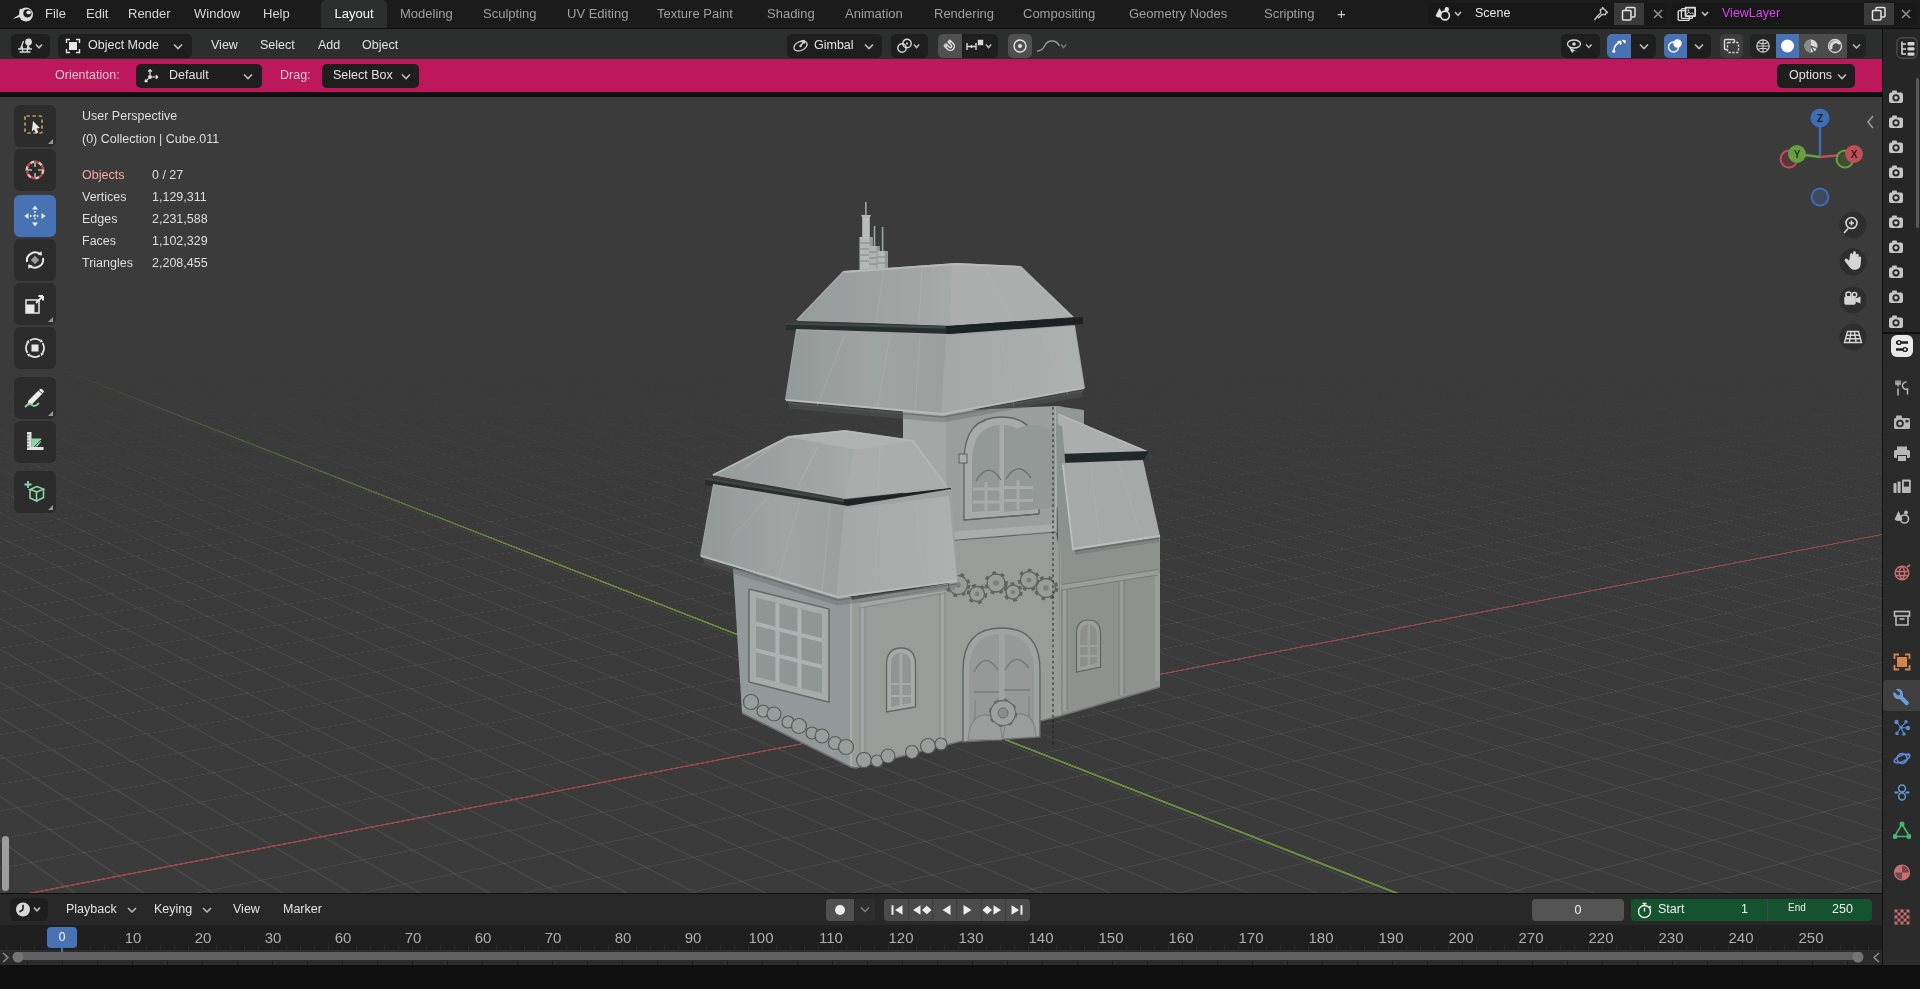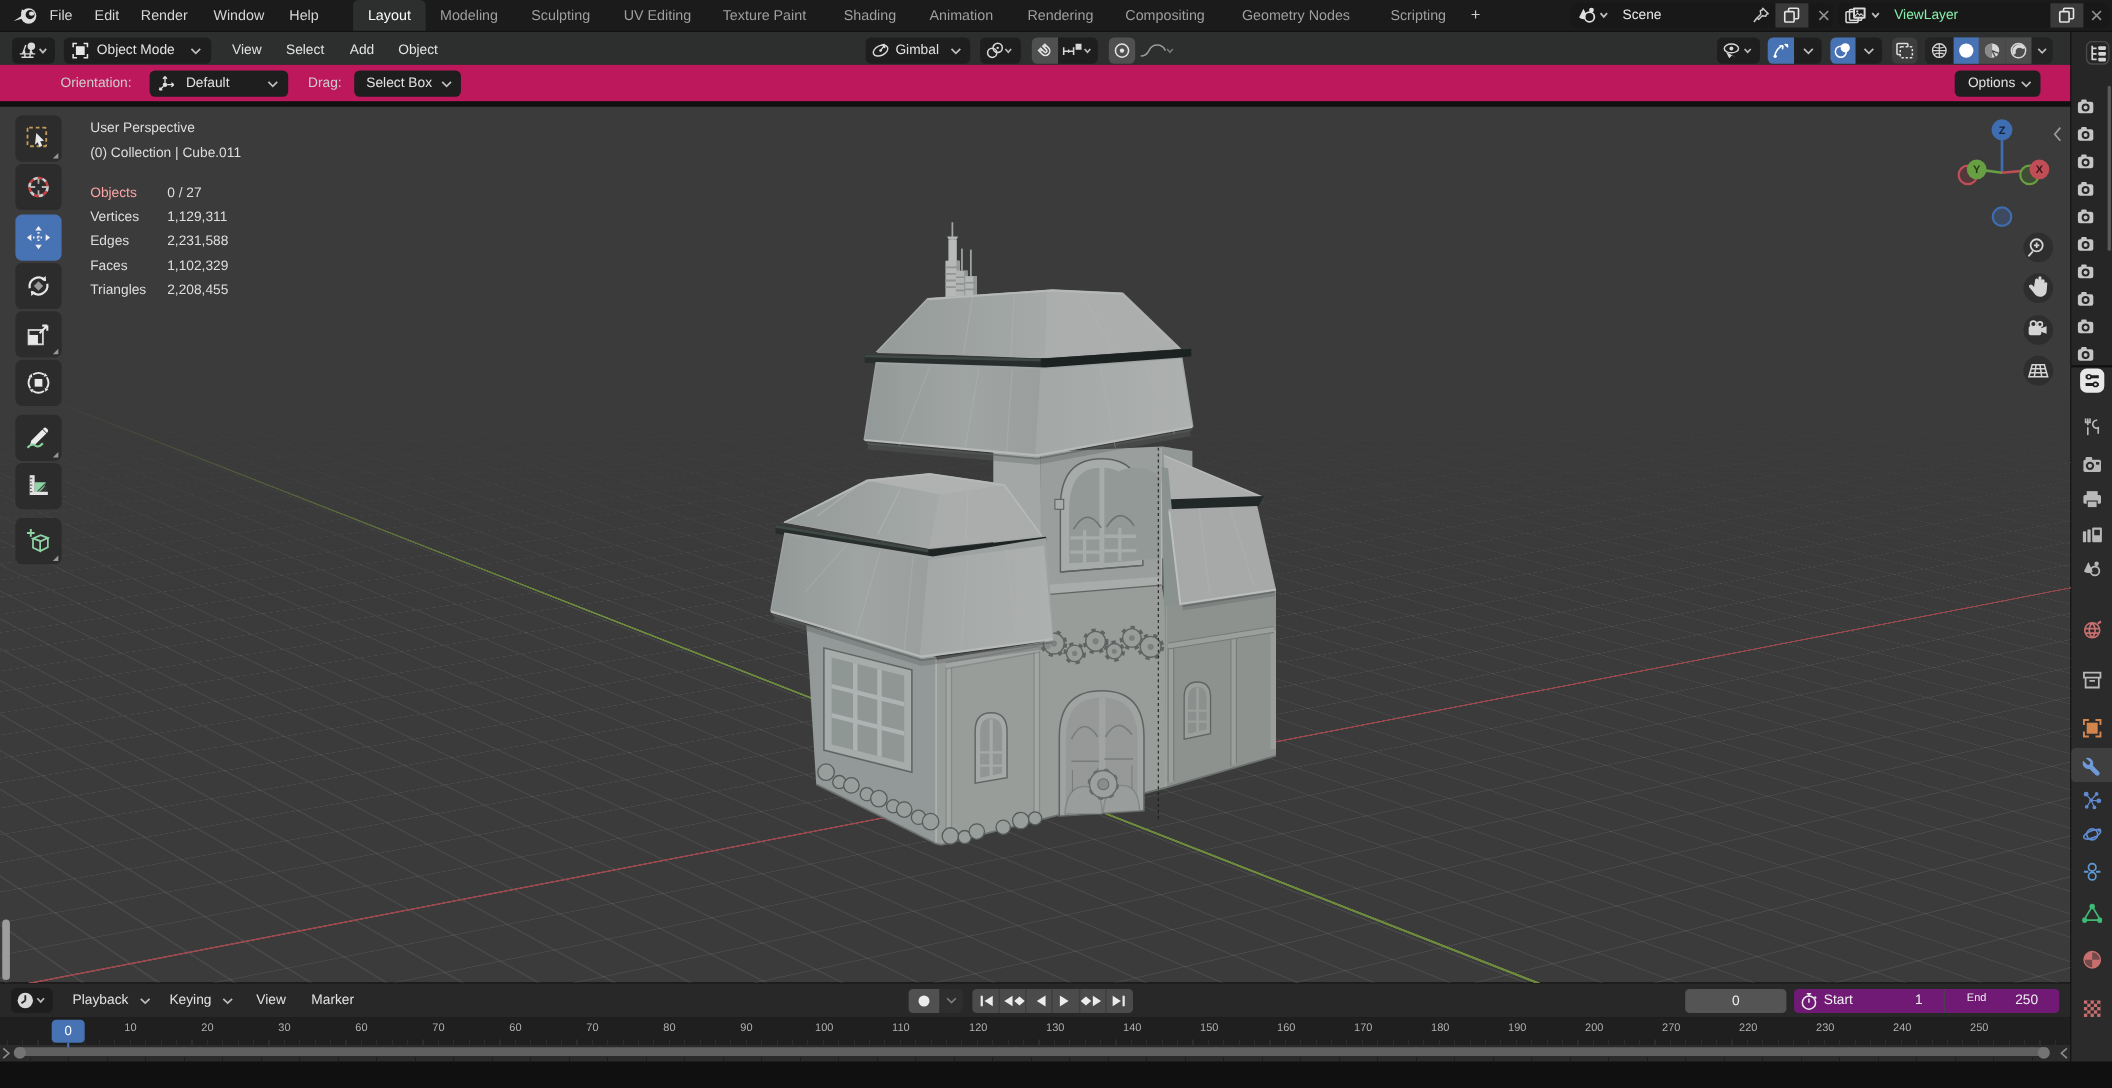--- a/index.html
+++ b/index.html
@@ -26,21 +26,21 @@
   
   #status { left:0; top:966px; width:1920px; height:23px; background:#212121; }
   
   #outl  { left:1883px; top:29px;  width:37px; height:303px; background:#262626; }
   #props { left:1883px; top:334px; width:37px; height:631px; background:#2b2b2b; }
   .stx { color:#b0b0b0; font-size:12.5px; }
   .tbb { left:0; width:42px; height:42px; background:#2c2c2c; border-radius:6px;
          display:flex; align-items:center; justify-content:center; }
   .tbb i { position:absolute; right:3px; bottom:3px; width:0; height:0;
            border-left:5px solid transparent; border-bottom:5px solid #989898; }
-  .rnum { position:absolute; top:4px; width:40px; color:#aeaeae; font-size:10px; }
+  .rnum { position:absolute; top:4px; width:40px; text-align:center; color:#aeaeae; font-size:15px; }
 </style>
 </head>
 <body>
 <div id="stage">
   <div class="abs" id="topbar">
     <svg class="abs" style="left:11px;top:4px" width="24" height="20" viewBox="0 0 24 20">
       <path d="M9 4.5 L14 8 L8 8.5 Z" fill="#dcdcdc"></path>
       <path d="M1.5 15 L13 7.5 L14.5 11.5 Z" fill="#dcdcdc"></path>
       <circle cx="15" cy="10.5" r="7" fill="#dcdcdc"></circle>
       <circle cx="16.4" cy="9.3" r="4.1" fill="#1b1b1b"></circle>
@@ -90,21 +90,21 @@
     <div class="abs" style="left:1671px;top:3px;width:246px;height:22px;background:#181818;border-radius:5px">
       <svg class="abs" style="left:6px;top:3px" width="34" height="16" viewBox="0 0 34 16">
         <rect x="1.2" y="4.6" width="11" height="9.8" rx="1" fill="none" stroke="#dadada" stroke-width="1.4"></rect>
         <rect x="4.4" y="2.6" width="11" height="9.8" rx="1" fill="none" stroke="#dadada" stroke-width="1.4"></rect>
         <rect x="7.6" y="0.8" width="11.4" height="10.2" rx="1" fill="#dadada"></rect>
         <rect x="9.4" y="2.6" width="7.8" height="6.6" fill="#181818"></rect>
         <circle cx="11.4" cy="4.4" r="1" fill="#dadada"></circle>
         <path d="M9.4 8.6 l2.4-2.6 1.8 1.8 1.2-1.2 2.4 2" stroke="#dadada" stroke-width="1" fill="none"></path>
         <path d="M25 6 l3 3.4 3-3.4" stroke="#bdbdbd" stroke-width="1.6" fill="none"></path>
       </svg>
-      <span class="abs" style="left:51px;top:3px;color:#86efac;font-size:12.5px">ViewLayer</span>
+      <span class="abs" style="left:51px;top:3px;color:#d946ef;font-size:12.5px">ViewLayer</span>
       <div class="abs" style="left:193px;top:0;width:30px;height:22px;background:#3a3a3a">
         <svg class="abs" style="left:7px;top:3px" width="16" height="16" viewBox="0 0 16 16">
           <rect x="1.5" y="4.5" width="8.5" height="9.5" rx="1" fill="none" stroke="#e4e4e4" stroke-width="1.5"></rect>
           <path d="M5 4.5 v-2 a1 1 0 0 1 1-1 h7 a1 1 0 0 1 1 1 v7.5 a1 1 0 0 1 -1 1 h-2.5" fill="none" stroke="#e4e4e4" stroke-width="1.5"></path>
         </svg>
       </div>
       <svg class="abs" style="left:228px;top:4px" width="14" height="14" viewBox="0 0 14 14">
         <path d="M3 3 L11 11 M11 3 L3 11" stroke="#8e8e8e" stroke-width="1.6"></path>
       </svg>
     </div>
@@ -684,21 +684,21 @@
         <path d="M109.5 6.2 v9.6 l7.5-4.8 z M108 11 l-4.8-4.2 -4.8 4.2 4.8 4.2 z"></path>
         <path d="M136.5 6.2 h2 v9.6 h-2 z M127.5 6.2 v9.6 l7.5-4.8 z"></path>
       </g>
       <g stroke="#3f3f3f" stroke-width="1.4">
           <path d="M24.5 0 v22 M48.5 0 v22 M72.5 0 v22 M97.5 0 v22 M121.5 0 v22"></path>
         </g>
     </svg>
     <div class="abs" style="left:1532px;top:5px;width:92px;height:22px;background:#545454;border-radius:4px;text-align:center">
       <span style="color:#f0f0f0;font-size:12.5px;line-height:22px">0</span>
     </div>
-    <div class="abs" style="left:1631px;top:5px;width:241px;height:22px;background:#701a75;border-radius:4px">
+    <div class="abs" style="left:1631px;top:5px;width:241px;height:22px;background:#14532d;border-radius:4px">
       <svg class="abs" style="left:5px;top:3px" width="17" height="17" viewBox="0 0 17 17">
         <circle cx="8.5" cy="9.5" r="6" fill="none" stroke="#ededed" stroke-width="1.4"></circle>
         <path d="M8.5 9.5 V5.8 M6.5 1.5 h4 M8.5 1.5 v2 M13.5 4 l1.6 1.6" stroke="#ededed" stroke-width="1.4" fill="none"></path>
       </svg>
       <span class="abs" style="left:27px;top:3px;color:#f0f0f0;font-size:12.5px">Start</span>
       <span class="abs" style="left:110px;top:3px;color:#f0f0f0;font-size:12.5px">1</span>
       <div class="abs" style="left:136px;top:0;width:1px;height:22px;background:#464646"></div>
       <span class="abs" style="left:157px;top:3px;color:#f0f0f0;font-size:10px">End</span>
       <span class="abs" style="left:201px;top:3px;color:#f0f0f0;font-size:12.5px">250</span>
     </div>

